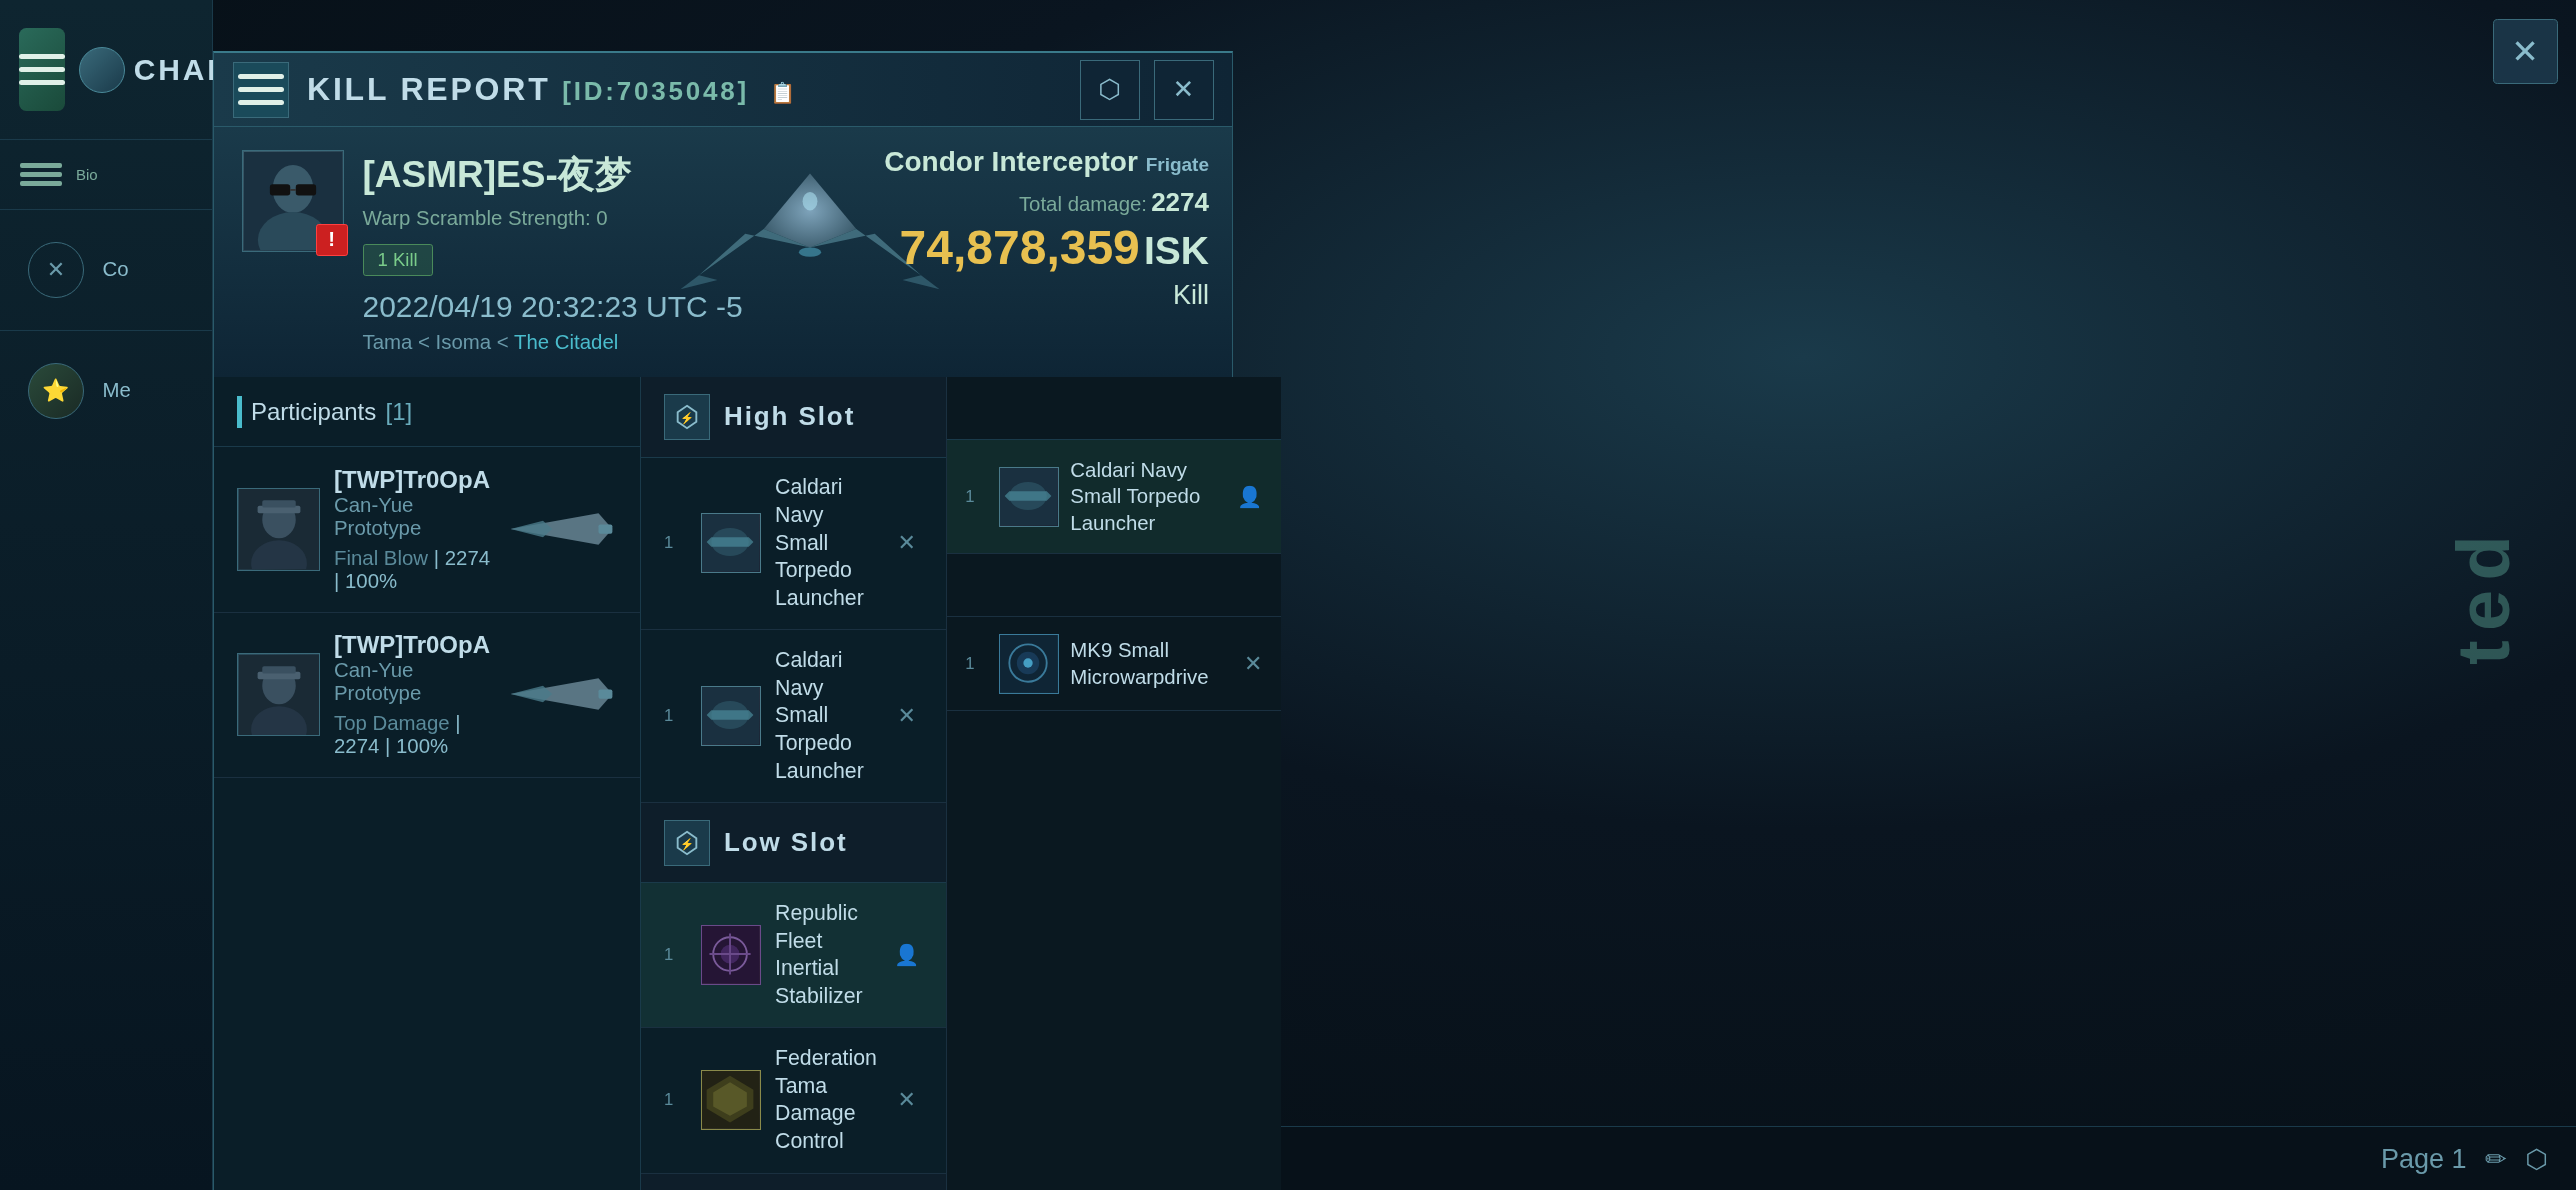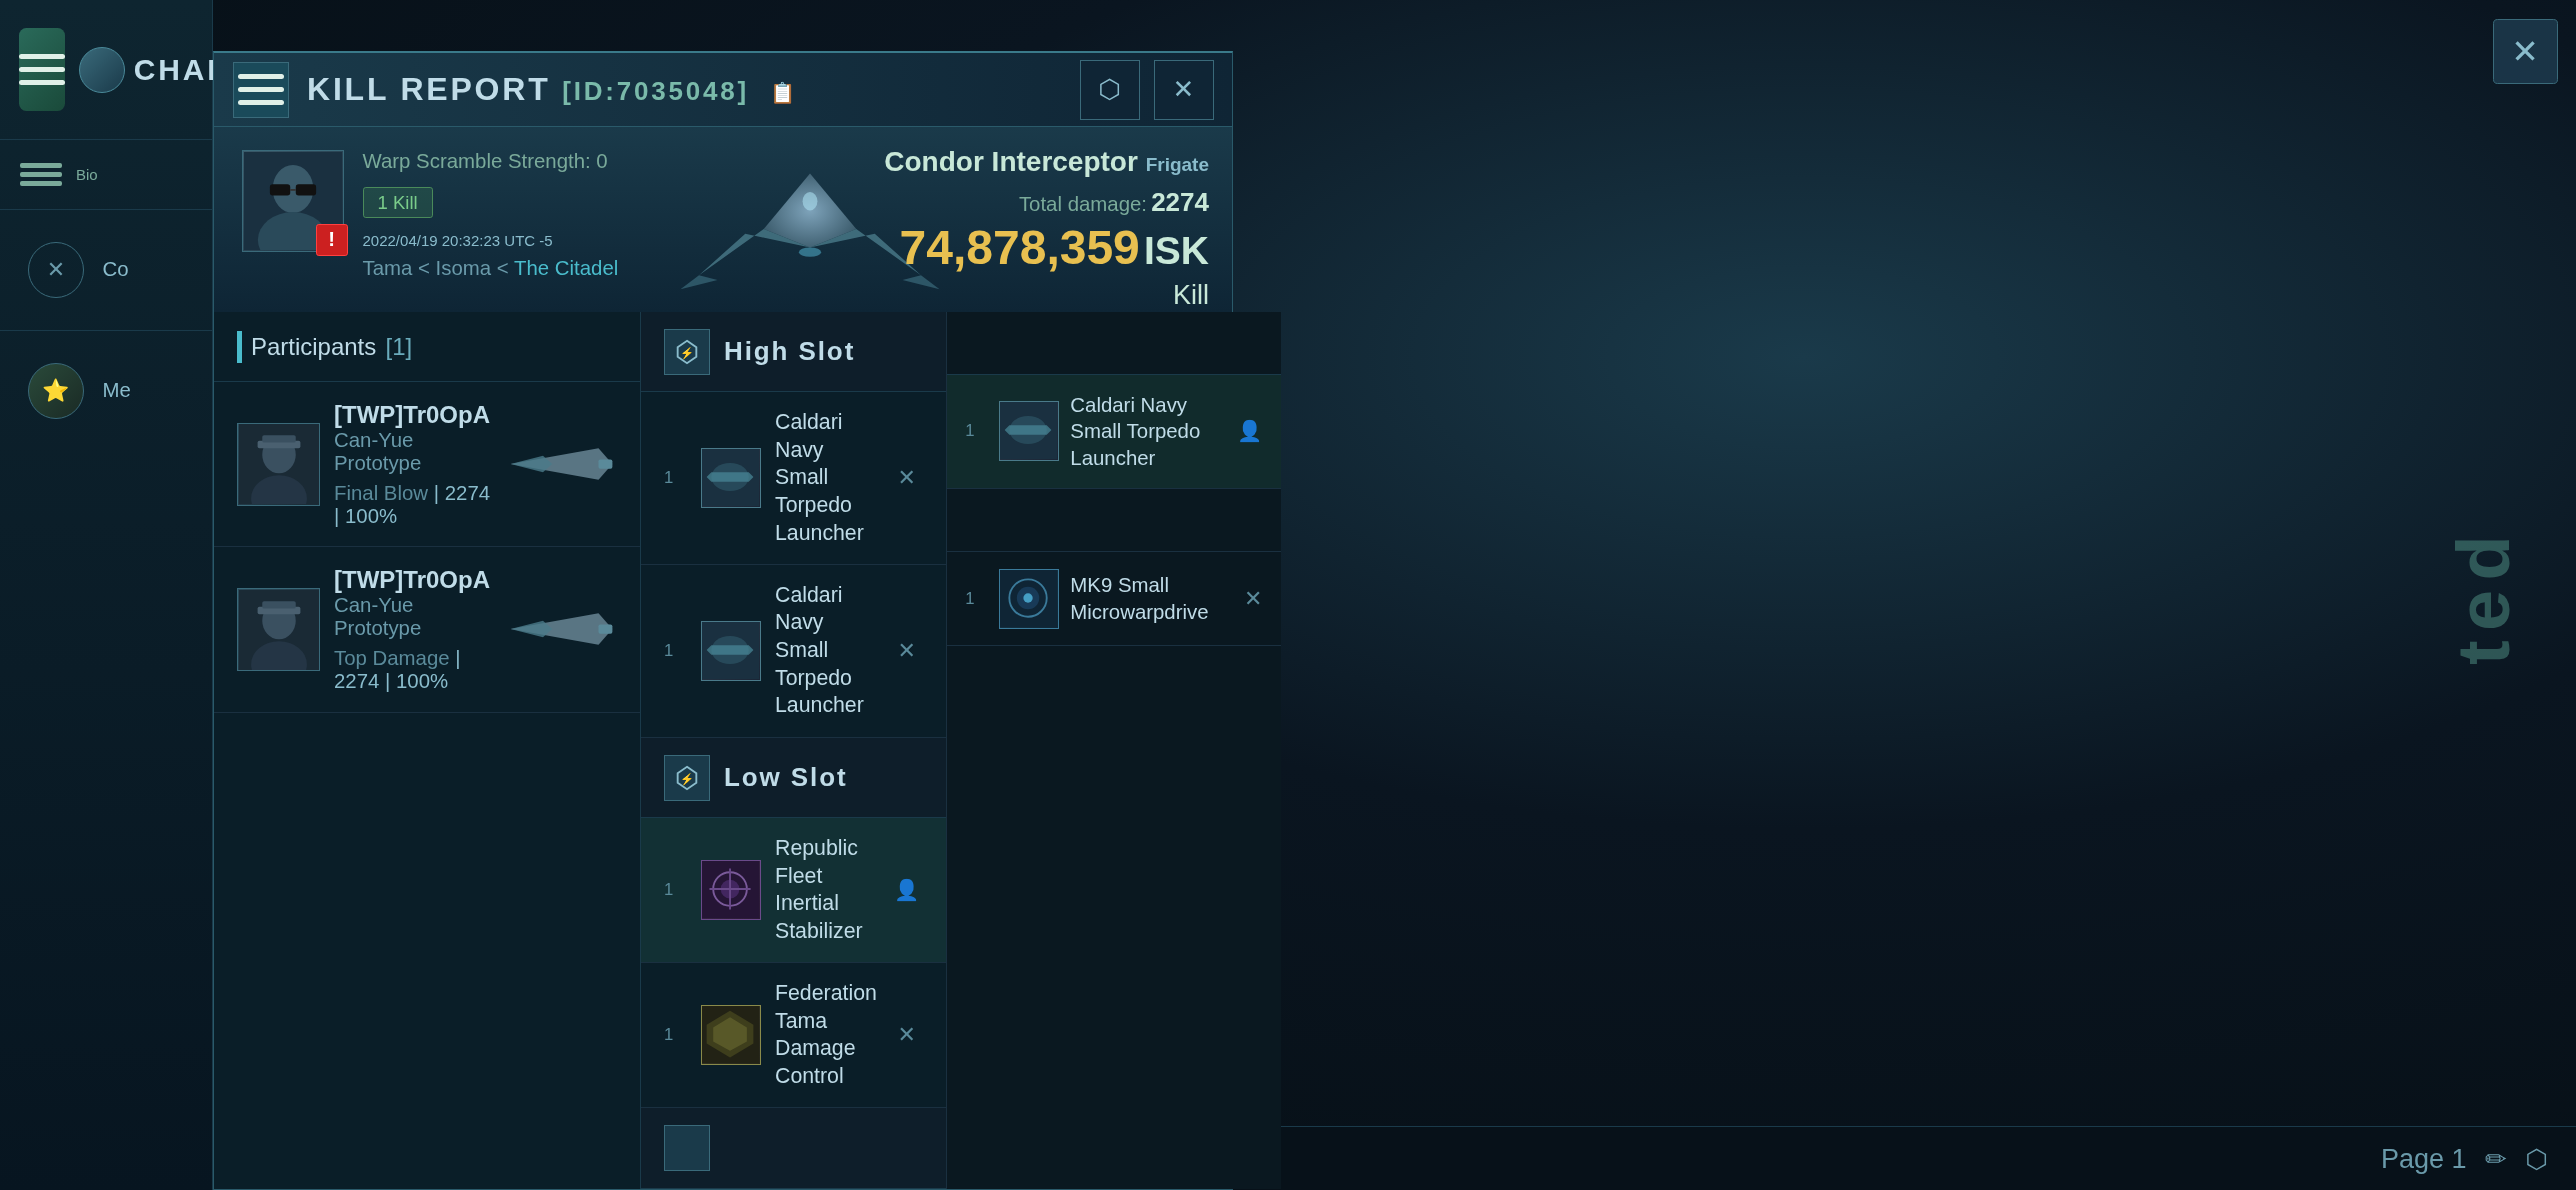--- a/index.html
+++ b/index.html
@@ -236,21 +236,21 @@
       display: inline-block;
       background: rgba(100, 200, 100, 0.15);
       border: 0.9px solid #4a8a5a;
       color: #7acc8a;
       font-size: 18.5px;
       padding: 3.7px 14px;
       border-radius: 2.8px;
       margin-bottom: 14px;
     }
     .kill-datetime {
-      font-size: 15px;
+      font-size: 30px;
       color: #8abccc;
       margin-bottom: 7.4px;
     }
     .kill-location {
       font-size: 20.4px;
       color: #6a9aaa;
     }
     .kill-location .loc-link {
       color: #4abccc;
     }
@@ -687,20 +687,21 @@
 
           <rect x="28" y="35" width="22" height="12" rx="3" fill="#111"></rect>
           <rect x="56" y="35" width="22" height="12" rx="3" fill="#111"></rect>
           <line x1="50" y1="41" x2="56" y2="41" stroke="#333" stroke-width="2"></line>
         </svg>
       </div>
       <div class="exclamation-badge">!</div>
     </div>
 
     <div class="victim-info">
+      <div class="victim-name">[ASMR]ES-夜梦</div>
       <div class="victim-warp">Warp Scramble Strength: 0</div>
       <div class="kill-badge">1 Kill</div>
       <div class="kill-datetime">2022/04/19 20:32:23 UTC -5</div>
       <div class="kill-location">
         <span>Tama &lt; Isoma &lt; </span><span class="loc-link">The Citadel</span>
       </div>
     </div>
 
     <div class="ship-display">
       <svg class="ship-svg" viewBox="0 0 300 160">

